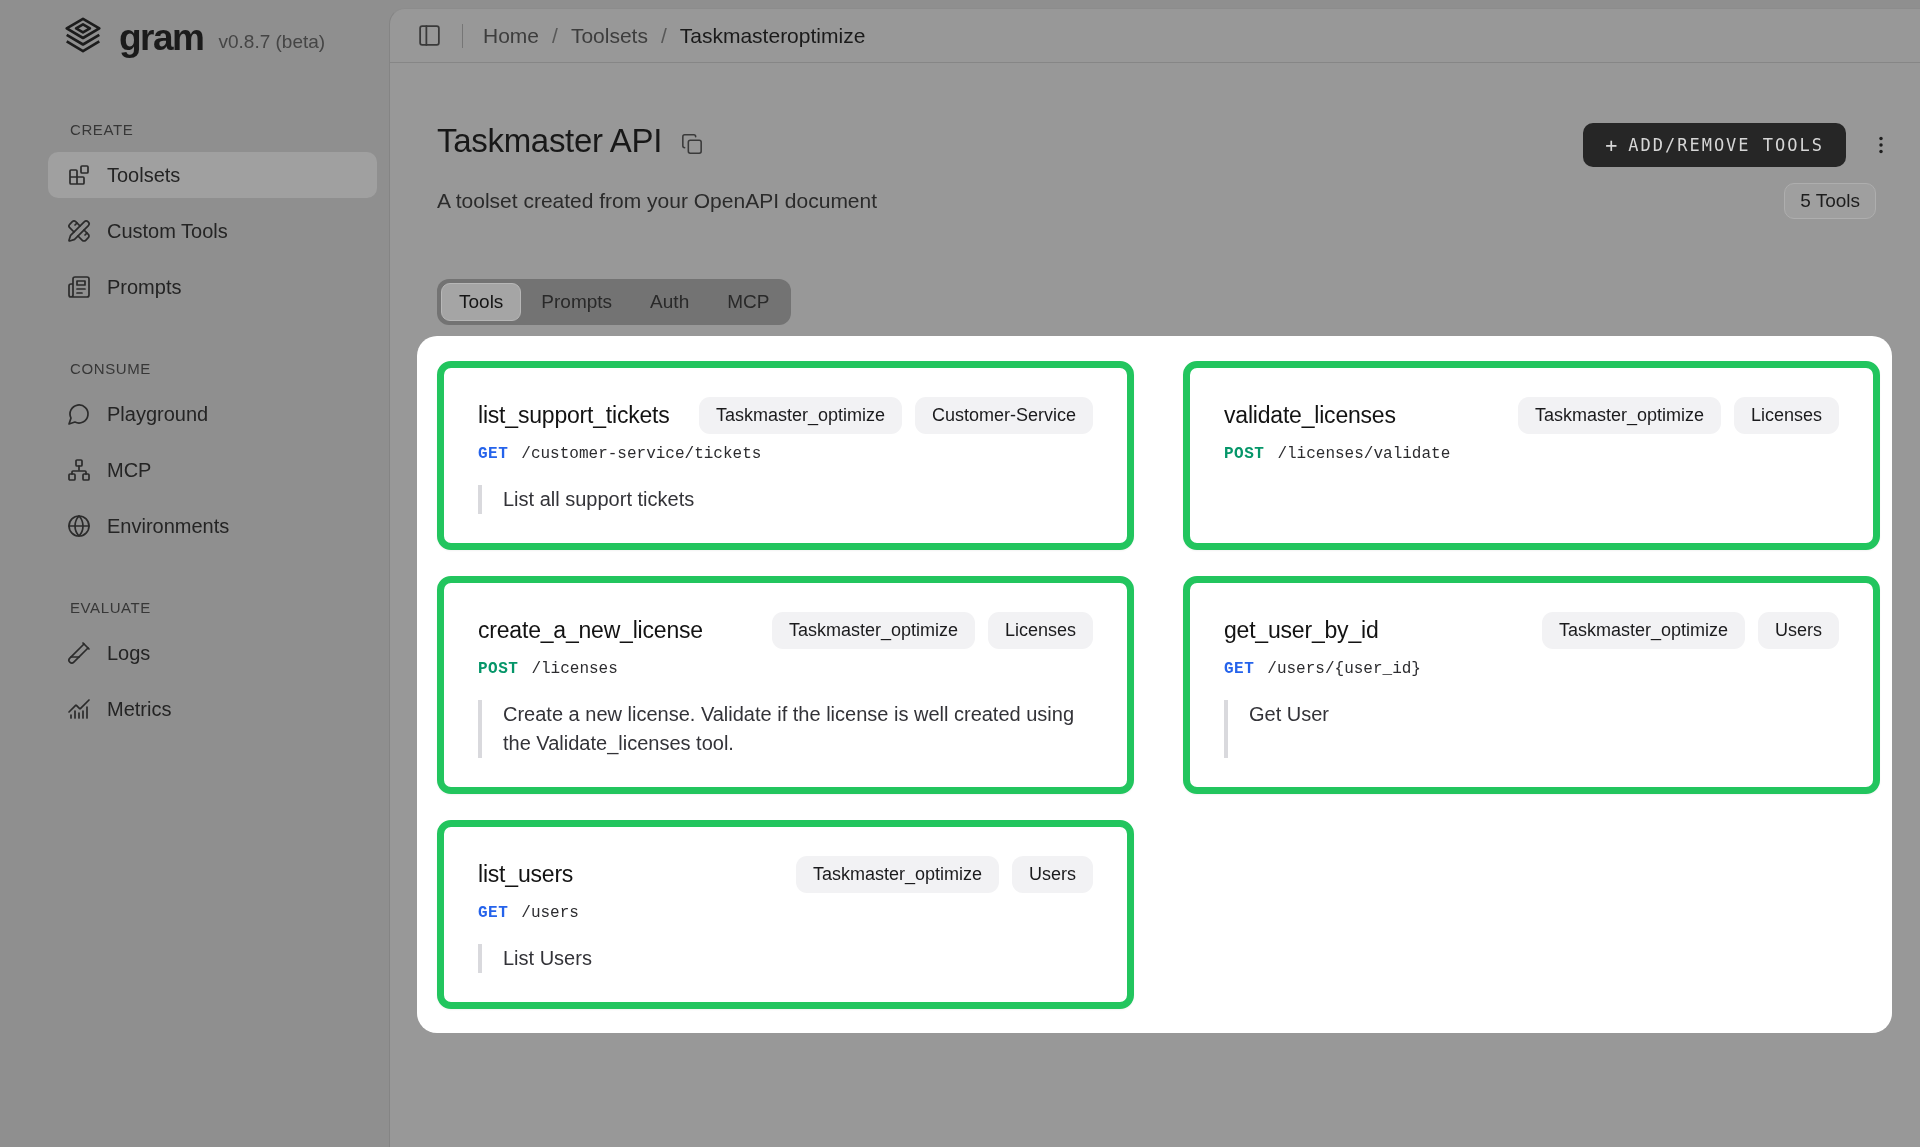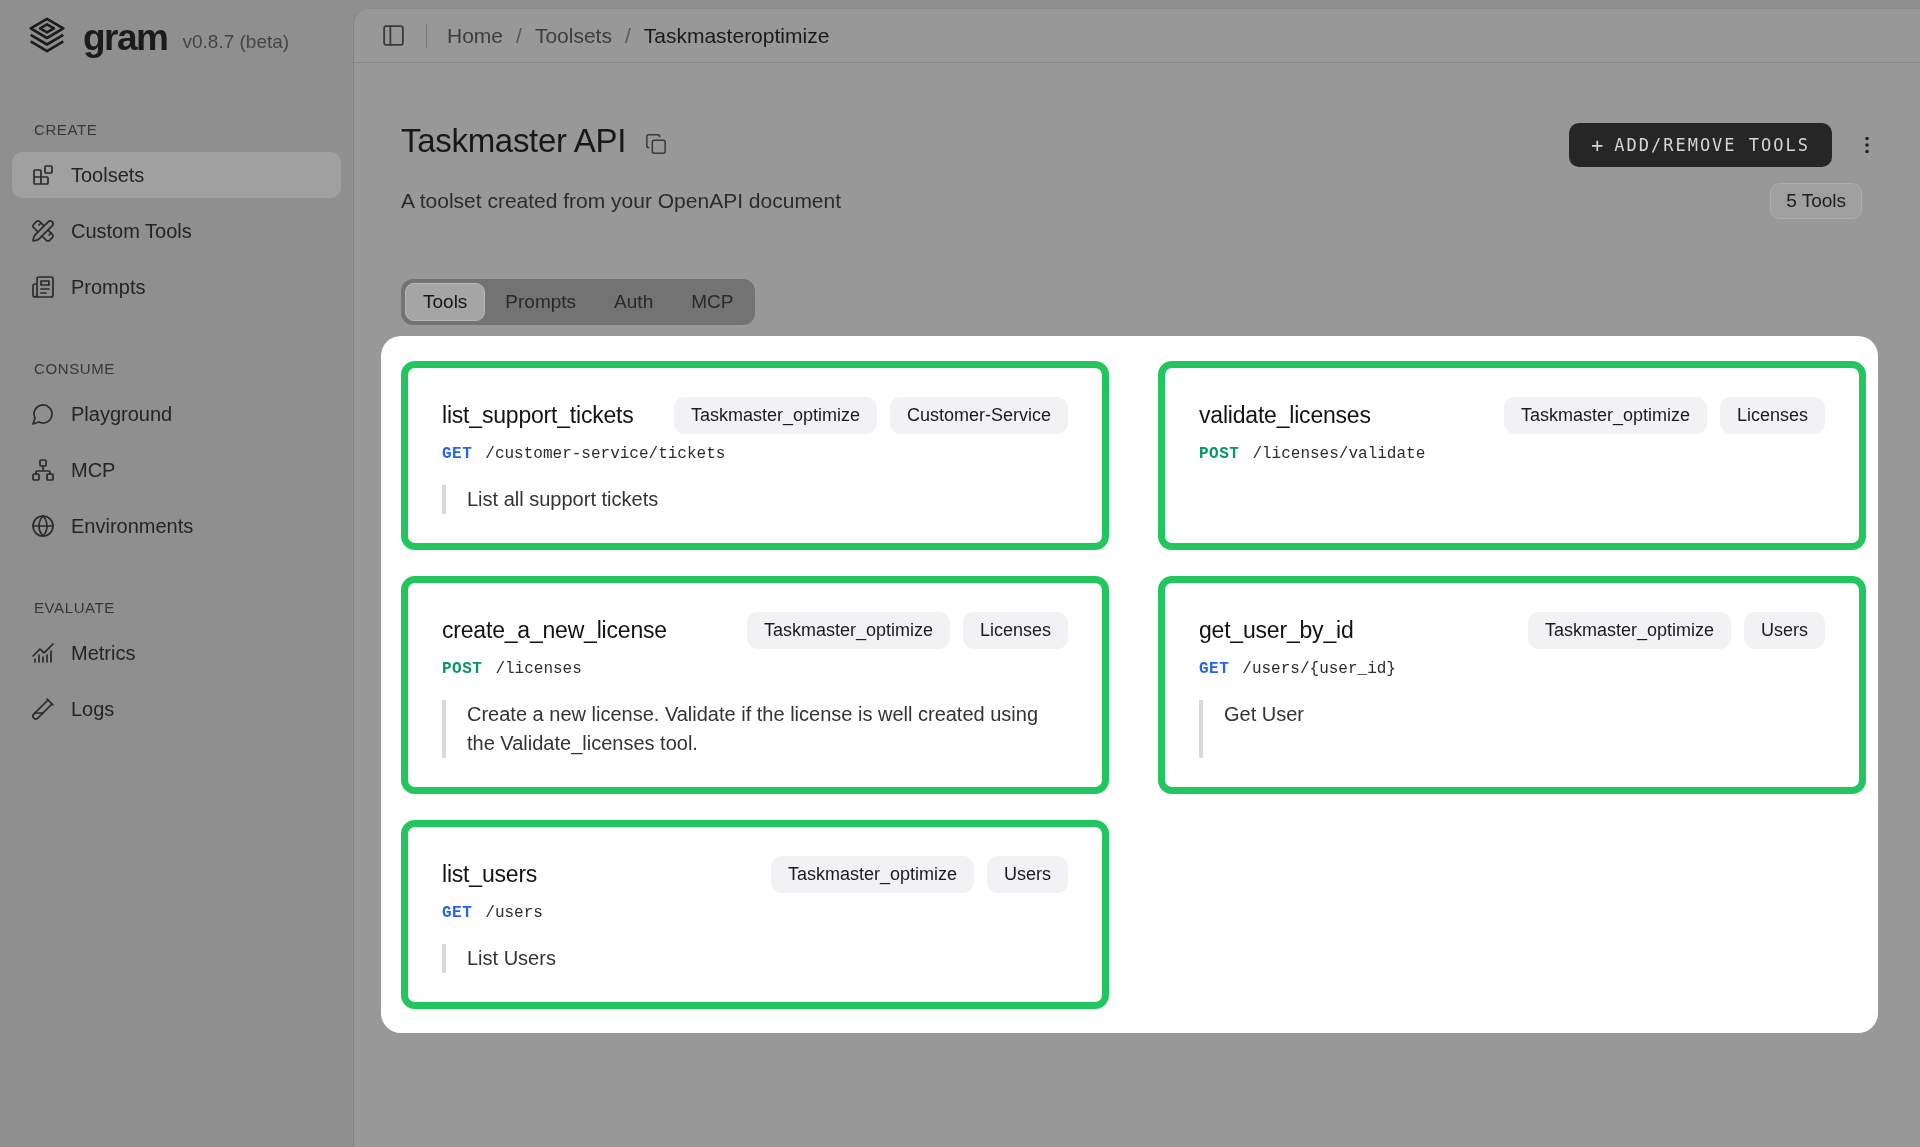--- a/index.html
+++ b/index.html
@@ -6,21 +6,21 @@
   html,body { width:1920px; height:1147px; }
   body {
     background:#8f8f8f;
     font-family:"Liberation Sans", sans-serif;
     overflow:hidden;
     color:#222;
   }
   .app { display:flex; width:100%; height:100%; }
 
   
-  .sidebar { width:353px; flex:0 0 353px; padding:15px 12px 0 12px; }
+  .sidebar { width:353px; flex:0 0 353px; padding:15px 12px 0 12px;margin-left:36px; }
   .logo-row { display:flex; align-items:center; gap:13px; padding-left:12px; cursor:pointer; }
   .logo-mark svg { width:46px; height:46px; display:block; }
   .logo-text { font-size:37px; font-weight:600; color:#1b1b1b; letter-spacing:-1.5px; }
   .logo-version { font-size:19px; color:#454545; margin-top:7px; margin-left:2px; }
   .nav-section { margin-top:60px; }
   .nav-section + .nav-section { margin-top:50px; }
   .nav-heading { font-size:15px; letter-spacing:.6px; color:#373737; padding:0 0 4px 22px; font-weight:500; }
   .nav-item { display:flex; align-items:center; gap:16px; height:46px; padding:0 16px 0 19px;
               border-radius:10px; font-size:20px; color:#242424; cursor:pointer; margin-top:10px; }
   .nav-item svg { width:24px; height:24px; flex:0 0 24px; }
@@ -33,21 +33,21 @@
   .topbar { height:54px; flex:0 0 54px; display:flex; align-items:center; padding-left:27px;
             border-bottom:1px solid #868686; }
   .panel-toggle { background:none; border:none; display:flex; cursor:pointer; padding:0; }
   .panel-toggle svg { width:25px; height:25px; }
   .topbar-divider { width:1px; height:24px; background:#767676; margin:0 20px; }
   .breadcrumb { display:flex; align-items:center; gap:13px; font-size:21px; color:#3d3d3d; }
   .bc-item { cursor:pointer; }
   .bc-item.current { color:#1a1a1a; cursor:default; }
   .bc-sep { color:#585858; }
 
-  .page-content { padding:59px 42px 0 27px; flex:1; overflow:hidden; }
+  .page-content { padding:59px 28px 0 27px; flex:1; overflow:hidden; }
   .head-block { margin-left:20px; }
   .title-row { display:flex; align-items:flex-start; justify-content:space-between; }
   .title-left { display:flex; align-items:center; gap:19px; }
   h1 { font-size:33px; font-weight:500; color:#181818; letter-spacing:-.3px; }
   .copy-btn { background:none; border:none; cursor:pointer; display:flex; padding:0; margin-top:5px; }
   .copy-btn svg { width:22px; height:22px; }
   .title-right { display:flex; align-items:center; gap:24px; margin-top:1px; }
   .add-btn { display:flex; align-items:center; gap:11px; height:44px; padding:0 22px;
              background:#262626; color:#d6d6d6; border:none; border-radius:10px;
              font-family:"DejaVu Sans Mono", monospace; font-size:17px; letter-spacing:2px; cursor:pointer; }
@@ -158,36 +158,36 @@
     <path d="M12 2a14.5 14.5 0 0 0 0 20 14.5 14.5 0 0 0 0-20"></path>
               <path d="M2 12h20"></path>
   </svg>
             <span>Environments</span>
           </div>
         </div>
         <div class="nav-section">
           <div class="nav-heading">EVALUATE</div>
           <div class="nav-item">
             <svg viewBox="0 0 24 24" fill="none" stroke="#2b2b2b" stroke-width="1.7" stroke-linecap="round" stroke-linejoin="round">
+    <path d="M21 7 6.82 21.18a2.83 2.83 0 0 1-3.99-.01 2.83 2.83 0 0 1 0-4L17 3"></path>
+    <path d="m16 2 6 6"></path>
+              <path d="M12 16H4"></path>
+  </svg>
+            <span>Logs</span>
+          </div>
+          <div class="nav-item">
+            <svg viewBox="0 0 24 24" fill="none" stroke="#2b2b2b" stroke-width="1.7" stroke-linecap="round" stroke-linejoin="round">
     <path d="M4 18v3"></path>
               <path d="M8 14v7"></path>
               <path d="M12 16v5"></path>
               <path d="M16 14v7"></path>
               <path d="M20 10v11"></path>
     <path d="m22 3-8.65 8.65a.5.5 0 0 1-.7 0l-3.3-3.3a.5.5 0 0 0-.7 0L2 15"></path>
   </svg>
             <span>Metrics</span>
-          </div>
-          <div class="nav-item">
-            <svg viewBox="0 0 24 24" fill="none" stroke="#2b2b2b" stroke-width="1.7" stroke-linecap="round" stroke-linejoin="round">
-    <path d="M21 7 6.82 21.18a2.83 2.83 0 0 1-3.99-.01 2.83 2.83 0 0 1 0-4L17 3"></path>
-    <path d="m16 2 6 6"></path>
-              <path d="M12 16H4"></path>
-  </svg>
-            <span>Logs</span>
           </div>
         </div>
       </nav>
   </aside>
 
   <div class="main-panel">
     <header class="topbar">
       <button class="panel-toggle">
         <svg viewBox="0 0 24 24" fill="none" stroke="#3a3a3a" stroke-width="1.7" stroke-linecap="round" stroke-linejoin="round">
           <rect x="3" y="3" width="18" height="18" rx="2"></rect>

